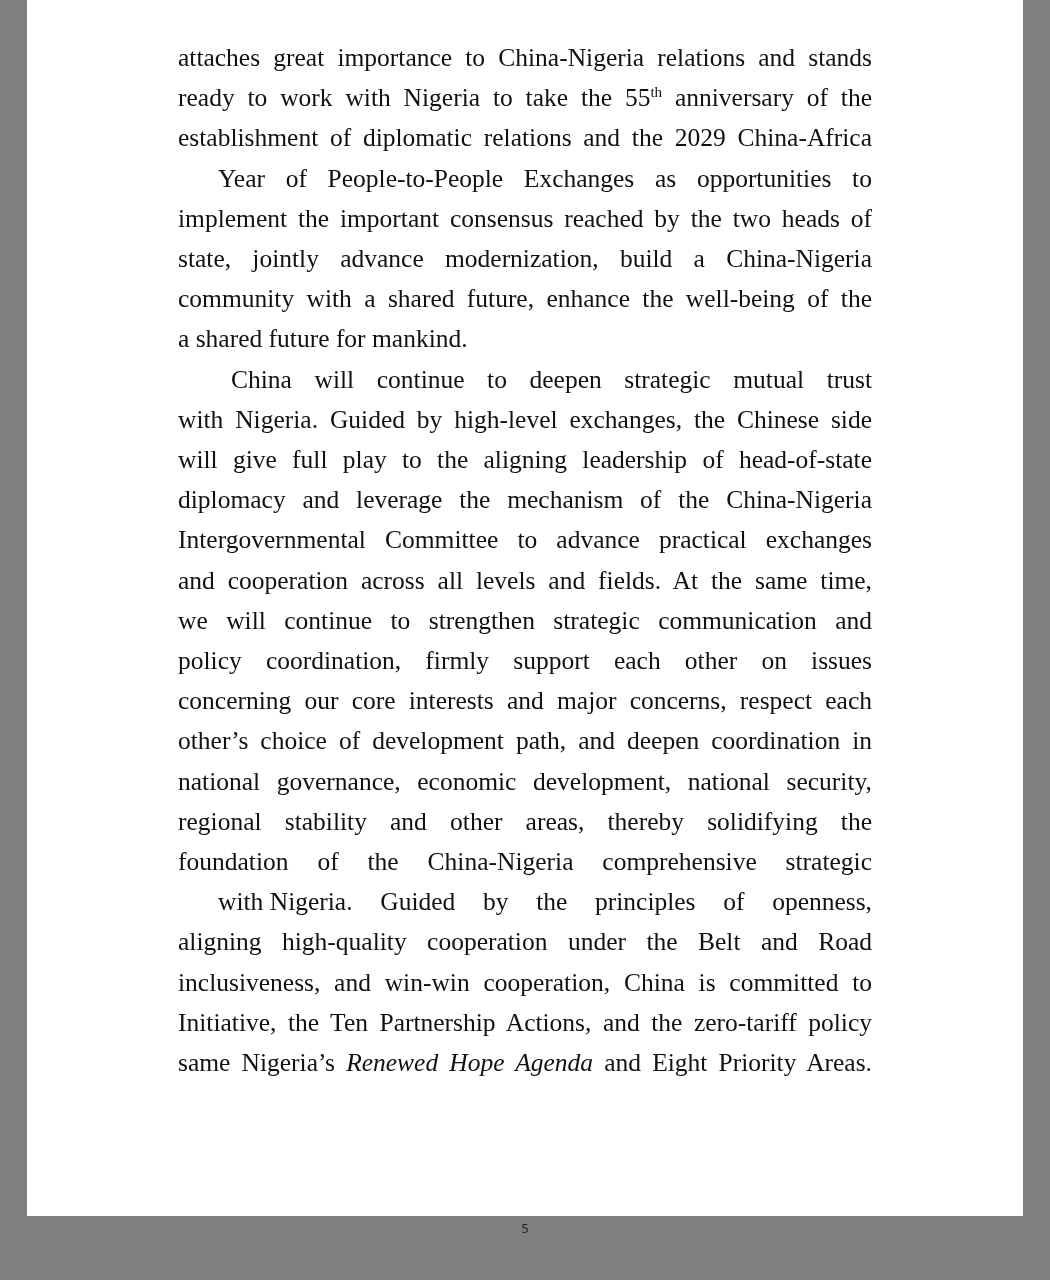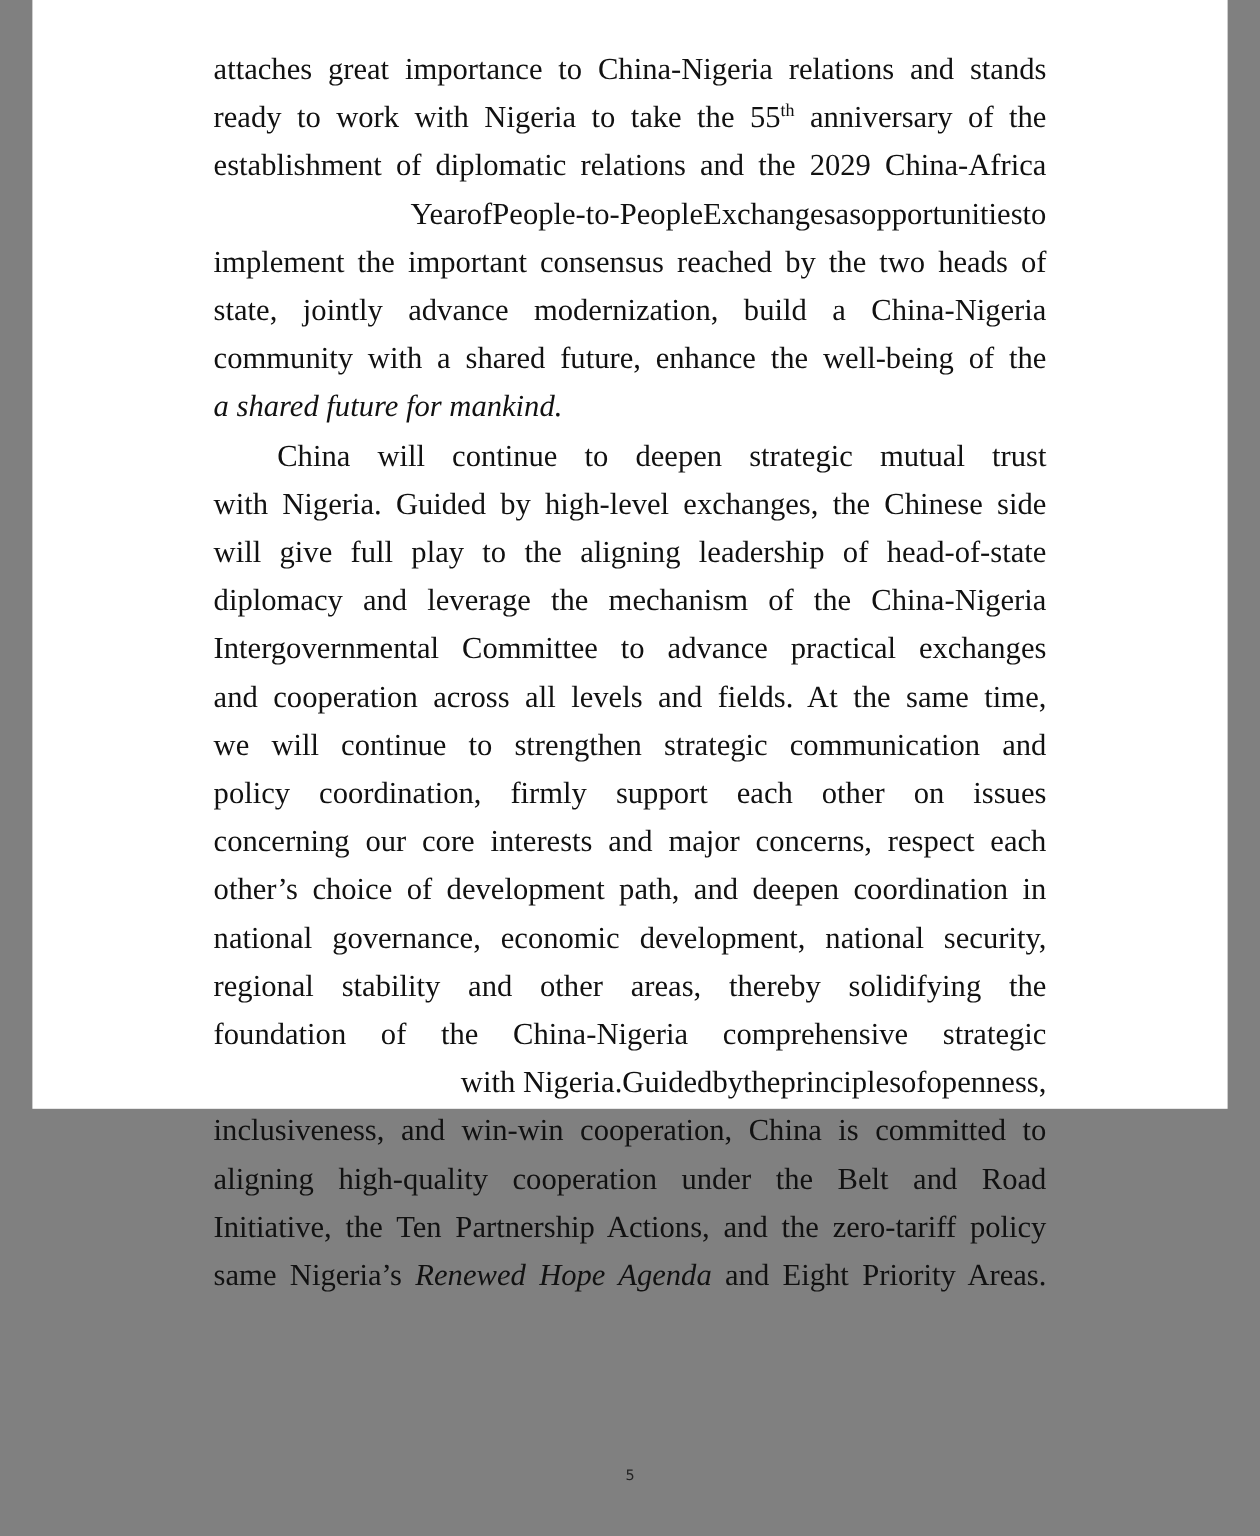--- a/index.html
+++ b/index.html
@@ -3,45 +3,45 @@
 <meta charset="utf-8">
 <style>
   html, body { margin: 0; padding: 0; }
   body {
     width: 1050px; height: 1280px; overflow: hidden;
     background: #808080;
     position: relative;
   }
   .page {
     position: absolute; left: 27px; top: 0;
-    width: 996px; height: 924px;
+    width: 996px; height: 1216px;
     background: #ffffff;
   }
   .text-col {
     position: absolute; left: 151px; top: 38px;
     width: 694px;
     font-family: "Liberation Serif", "DejaVu Serif", serif;
     font-size: 25.5px;
     line-height: 40.2px;
     color: #111111;
   }
   .line { display: block; text-align: justify; text-align-last: justify; white-space: nowrap; }
-  .line.left { text-align-last: left; font-style: italic; }
+  .line.left { text-align-last: left; }
   b { font-weight: normal; }
   i { font-style: italic; }
   sup { font-size: 15px; line-height: 0; vertical-align: 9px; }
   .indent1 { padding-left: 53px; }
   .indent2 { padding-left: 35px; }
   .pagenum {
     position: absolute; left: 0; width: 996px; top: 1222px;
     text-align: center;
     font-family: "DejaVu Sans", sans-serif;
     font-size: 12px; color: #222;
   }
-  .flex-line { display: flex; justify-content: flex-end; white-space: nowrap; margin-left: 40px; }
+  .flex-line { display: flex; justify-content: space-between; white-space: nowrap; margin-left: 40px; }
 </style>
 </head>
 <body>
 
 <div class="page">
   <div class="text-col">
 
     <div>
       <span class="line">attaches great importance to China-Nigeria relations and stands</span>
       <span class="line"><span>ready to work with Nigeria to take the 55</span><sup>th</sup><span> anniversary of the</span></span>
@@ -80,21 +80,21 @@
     <div>
       <span class="flex-line">
           <b>with Nigeria.</b>
           <span>Guided</span>
           <span>by</span>
           <span>the</span>
           <span>principles</span>
           <span>of</span>
           <span>openness,</span>
         </span>
+      <span class="line">aligning high-quality cooperation under the Belt and Road</span>
       <span class="line">inclusiveness, and win-win cooperation, China is committed to</span>
-      <span class="line">aligning high-quality cooperation under the Belt and Road</span>
       <span class="line">Initiative, the Ten Partnership Actions, and the zero-tariff policy</span>
       <span class="line"><span>same Nigeria’s </span><i>Renewed Hope Agenda</i><span> and Eight Priority Areas.</span></span>
     </div>
   </div>
 
   <div class="pagenum">5</div>
 </div>
 
 </body></html>

